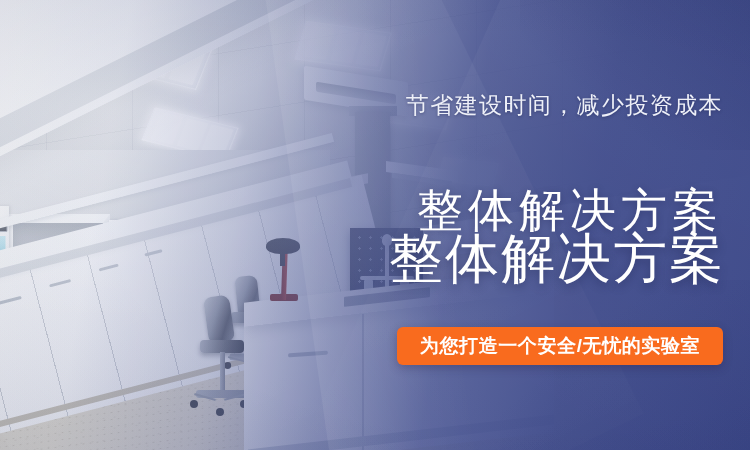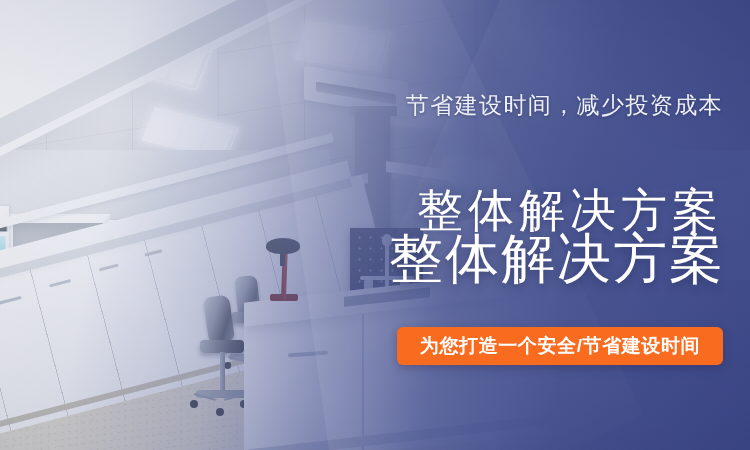--- a/index.html
+++ b/index.html
@@ -628,16 +628,16 @@
 
   <div class="content">
 
     <div class="subtitle">
       <span class="l2">节省建设时间，减少投资成本</span>
     </div>
 
     <div class="title-light">整体解决方案</div>
     <div class="title-bold">整体解决方案</div>
 
-    <button class="cta">为您打造一个安全/节省建设时间</button>
+    <button class="cta">为您打造一个安全/无忧的实验室</button>
   </div>
 
 </div>
 
 </body></html>

